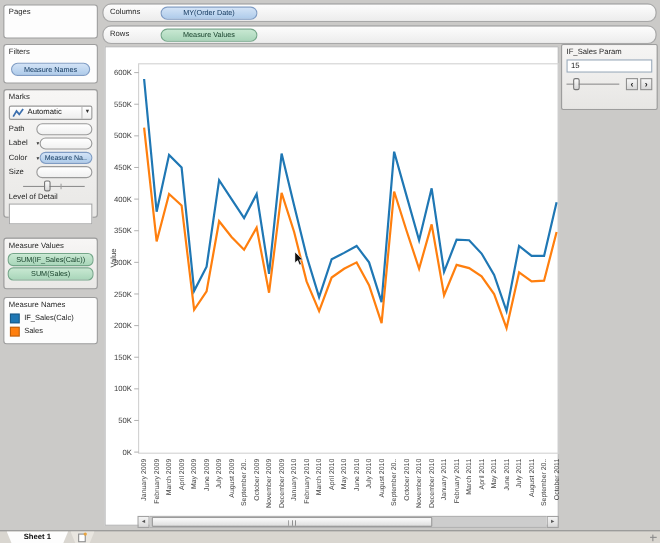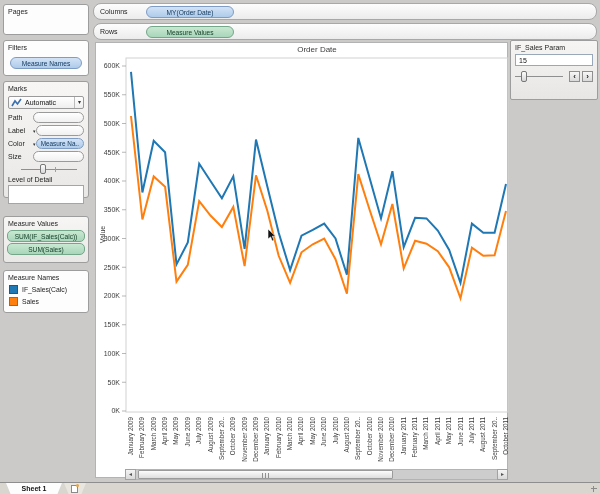--- a/index.html
+++ b/index.html
@@ -195,21 +195,20 @@
 <div id="columns-shelf" class="shelf">
   <span class="shelf-label">Columns</span>
   <span class="pill pill-blue shelf-pill">MY(Order Date)</span>
 </div>
 <div id="rows-shelf" class="shelf">
   <span class="shelf-label">Rows</span>
   <span class="pill pill-green shelf-pill">Measure Values</span>
 </div>
 
 <div id="chart">
-  <div id="chart-title">Order Date</div>
   <svg id="chart-svg" width="413" height="424">
       <rect x="30" y="15" width="382" height="354" fill="none" stroke="#d2d2d2"></rect>
       <line x1="26" y1="368" x2="30" y2="368" stroke="#9a9a9a" stroke-width="0.7"></line>
       <text x="24" y="370.3" text-anchor="end" font-size="7" fill="#3c3c3c">0K</text>
       <line x1="26" y1="339.25" x2="30" y2="339.25" stroke="#9a9a9a" stroke-width="0.7"></line>
       <text x="24" y="341.55" text-anchor="end" font-size="7" fill="#3c3c3c">50K</text>
       <line x1="26" y1="310.5" x2="30" y2="310.5" stroke="#9a9a9a" stroke-width="0.7"></line>
       <text x="24" y="312.8" text-anchor="end" font-size="7" fill="#3c3c3c">100K</text>
       <line x1="26" y1="281.75" x2="30" y2="281.75" stroke="#9a9a9a" stroke-width="0.7"></line>
       <text x="24" y="284.05" text-anchor="end" font-size="7" fill="#3c3c3c">150K</text>

